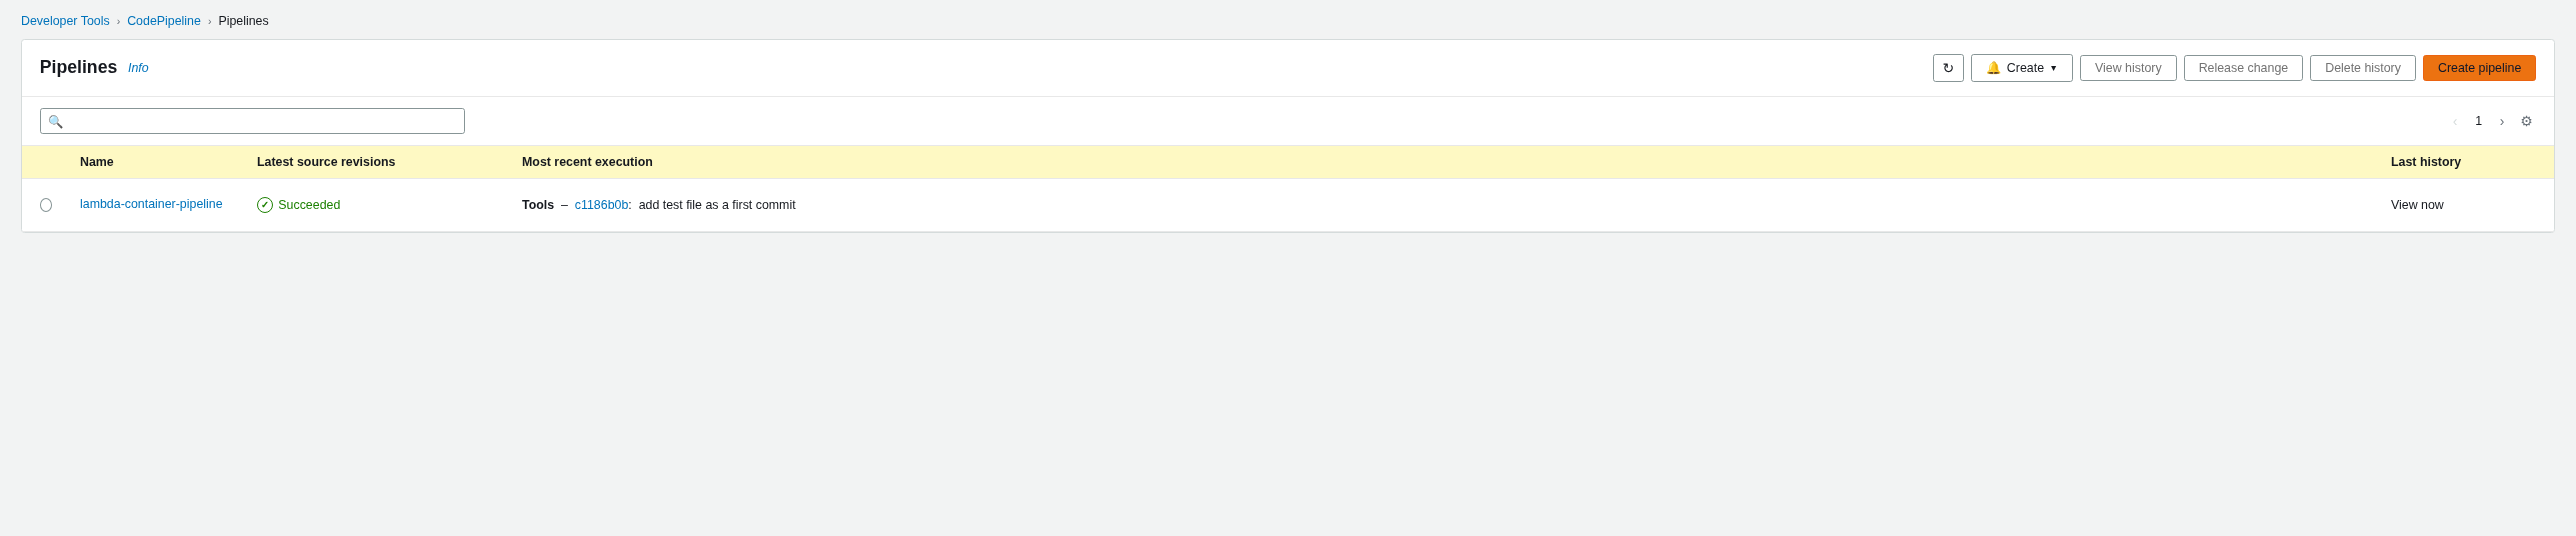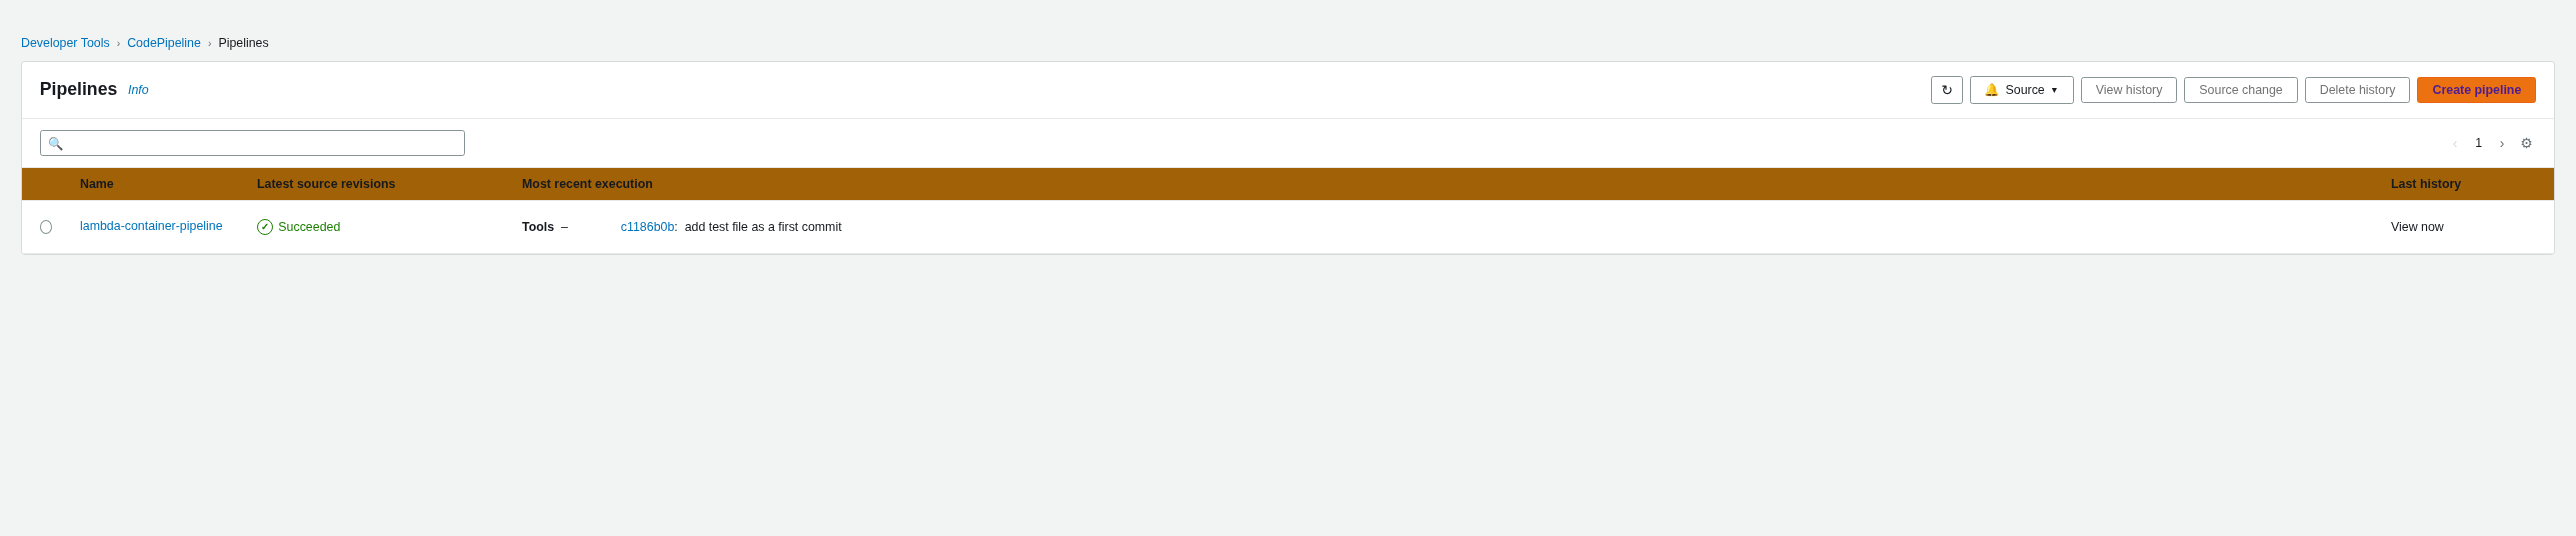--- a/index.html
+++ b/index.html
@@ -11,21 +11,20 @@
       min-height: 100vh;
     }
 
     
     .breadcrumb {
       display: flex;
       align-items: center;
       gap: 7px;
       padding: 14px 21px 10.6px 21px;
       font-size: 12.4px;
-      margin-top: 22px;
     }
     .breadcrumb-link {
       color: #0073bb;
       text-decoration: none;
       cursor: pointer;
     }
     .breadcrumb-separator {
       color: #687078;
       font-size: 10.6px;
     }
@@ -100,22 +99,22 @@
     }
     .btn-secondary {
       background: #fff;
       border: 0.9px solid #879596;
       color: #737373;
     }
 
     .btn-primary {
       background: #ec7211;
       border: 0.9px solid #eb6310;
-      color: #4c1d95;
-      font-weight: 700;
+      color: #0f172a;
+      font-weight: 400;
     }
 
     .btn-notify {
       background: #fff;
       border: 0.9px solid #879596;
       color: #16191f;
       display: inline-flex;
       align-items: center;
       gap: 5.3px;
     }
@@ -181,21 +180,21 @@
       padding: 3.5px;
     }
 
     
     .table-container {
       width: 100%;
     }
     .table-header {
       display: grid;
       grid-template-columns: 44px 177px 265px 1fr 177px;
-      background: #a16207;
+      background: #fef9c3;
       border-bottom: 0.9px solid #e8e8e8;
       padding: 0;
     }
     .th {
       padding: 8.8px 14px;
       font-size: 12.4px;
       font-weight: 700;
       color: #16191f;
     }
     .th:first-child { padding-left: 17.7px; }
@@ -258,21 +257,20 @@
 
     
     .source-text {
       font-size: 12.4px;
       color: #16191f;
     }
     .source-link {
       color: #0073bb;
       text-decoration: none;
       cursor: pointer;
-      margin-left: 46px;
     }
 
     
     .refresh-icon {
       font-size: 14px;
       display: inline-block;
     }
 
     
     .bell-icon { font-size: 12.4px; }
@@ -298,25 +296,25 @@
     <div class="card-header-left">
       <span class="card-title">Pipelines</span>
       <a class="info-link">Info</a>
     </div>
     <div class="card-header-right">
       <button class="btn-icon">
         <span class="refresh-icon">↻</span>
       </button>
       <button class="btn btn-notify">
         <span class="bell-icon">🔔</span>
-        <span>Source</span>
+        <span>Create</span>
         <span class="dropdown-arrow">▼</span>
       </button>
       <button class="btn btn-secondary">View history</button>
-      <button class="btn btn-secondary">Source change</button>
+      <button class="btn btn-secondary">Release change</button>
       <button class="btn btn-secondary">Delete history</button>
       <button class="btn btn-primary">Create pipeline</button>
     </div>
   </div>
 
   <div class="search-area">
     <div class="search-input-wrapper">
       <span class="search-icon-inside">🔍</span>
       <input class="search-input" type="text" placeholder="" style="">
     </div>

